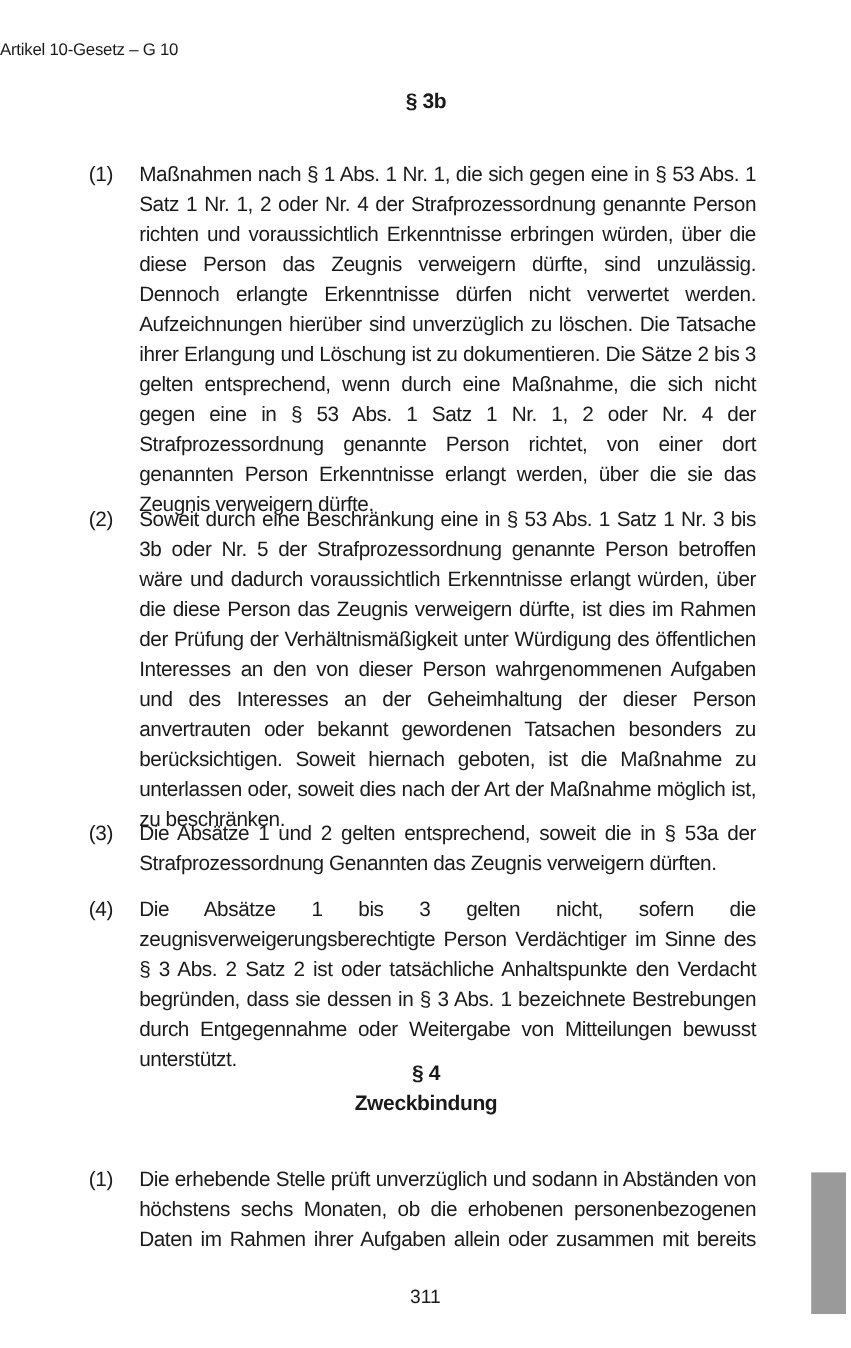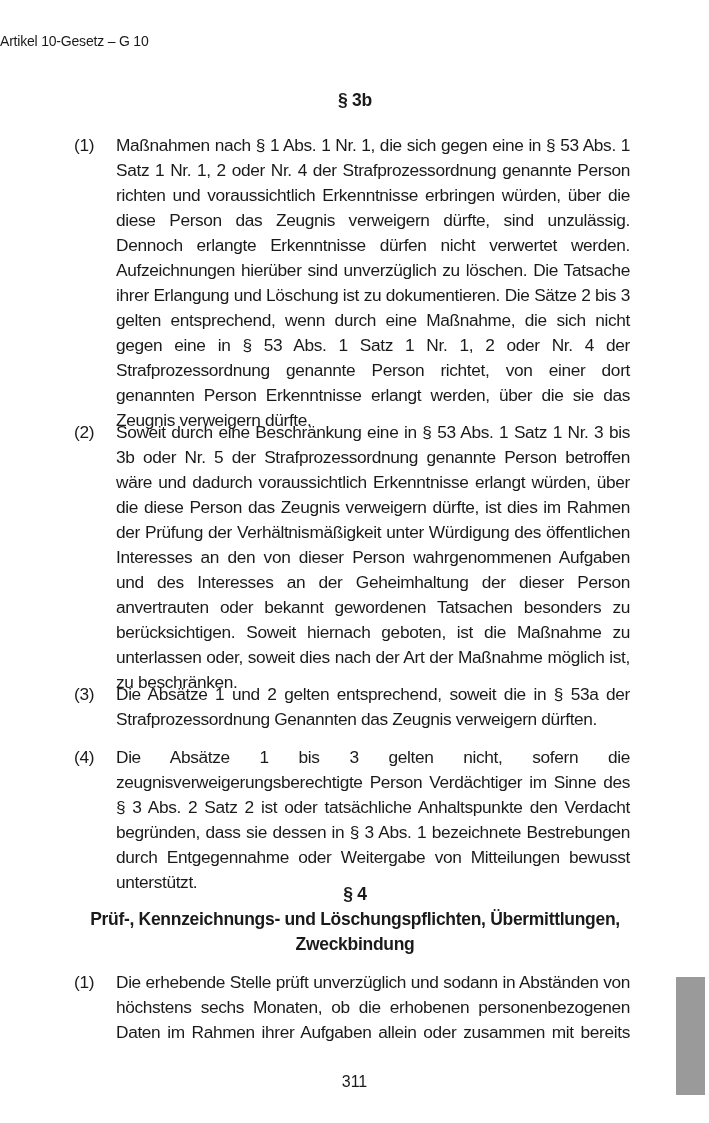--- a/index.html
+++ b/index.html
@@ -26,21 +26,21 @@
   }
   .thumb-tab {
     position: absolute; left: 676px; top: 977px; width: 29px; height: 118px; background: #9a9a9a;
   }
 </style>
 </head>
 <body>
 
 <div class="running-header">Artikel 10-Gesetz – G 10</div>
 
-<div class="section-heading" style="top:88px;">
+<div class="section-heading" style="top:72px;">
   <div>§ 3b</div>
 </div>
 
 <div class="para" style="top:133px;">
   <span class="num">(1)</span>
   <div class="body">Maßnahmen nach § 1 Abs. 1 Nr. 1, die sich gegen eine in § 53 Abs. 1 Satz 1 Nr. 1, 2 oder Nr. 4 der Strafprozessordnung genannte Person richten und voraussichtlich Erkenntnisse erbringen würden, über die diese Person das Zeugnis verweigern dürfte, sind unzulässig. Dennoch erlangte Erkenntnisse dürfen nicht verwertet werden. Aufzeichnungen hierüber sind unverzüglich zu löschen. Die Tatsache ihrer Erlangung und Löschung ist zu dokumentieren. Die Sätze 2 bis 3 gelten entsprechend, wenn durch eine Maßnahme, die sich nicht gegen eine in § 53 Abs. 1 Satz 1 Nr. 1, 2 oder Nr. 4 der Strafprozessordnung genannte Person richtet, von einer dort genannten Person Erkenntnisse erlangt werden, über die sie das Zeugnis verweigern dürfte.</div>
 </div>
 
 <div class="para" style="top:420px;">
   <span class="num">(2)</span>
@@ -52,21 +52,20 @@
   <div class="body">Die Absätze 1 und 2 gelten entsprechend, soweit die in § 53a der Strafprozessordnung Genannten das Zeugnis verweigern dürften.</div>
 </div>
 
 <div class="para" style="top:745px;">
   <span class="num">(4)</span>
   <div class="body">Die Absätze 1 bis 3 gelten nicht, sofern die zeugnisverweigerungsberechtigte Person Verdächtiger im Sinne des § 3 Abs. 2 Satz 2 ist oder tatsächliche Anhaltspunkte den Verdacht begründen, dass sie dessen in § 3 Abs. 1 bezeichnete Bestrebungen durch Entgegennahme oder Weitergabe von Mitteilungen bewusst unterstützt.</div>
 </div>
 
 <div class="section-heading" style="top:882px;">
   <div>§ 4</div>
-  <div>Prüf-, Kennzeichnungs- und Löschungspflichten, Übermittlungen,</div>
   <div>Zweckbindung</div>
 </div>
 
 <div class="para" style="top:970px;">
   <span class="num">(1)</span>
   <div class="body" style="text-align-last: justify;">Die erhebende Stelle prüft unverzüglich und sodann in Abständen von höchstens sechs Monaten, ob die erhobenen personenbezogenen Daten im Rahmen ihrer Aufgaben allein oder zusammen mit bereits</div>
 </div>
 
 <div class="page-number">311</div>
 

